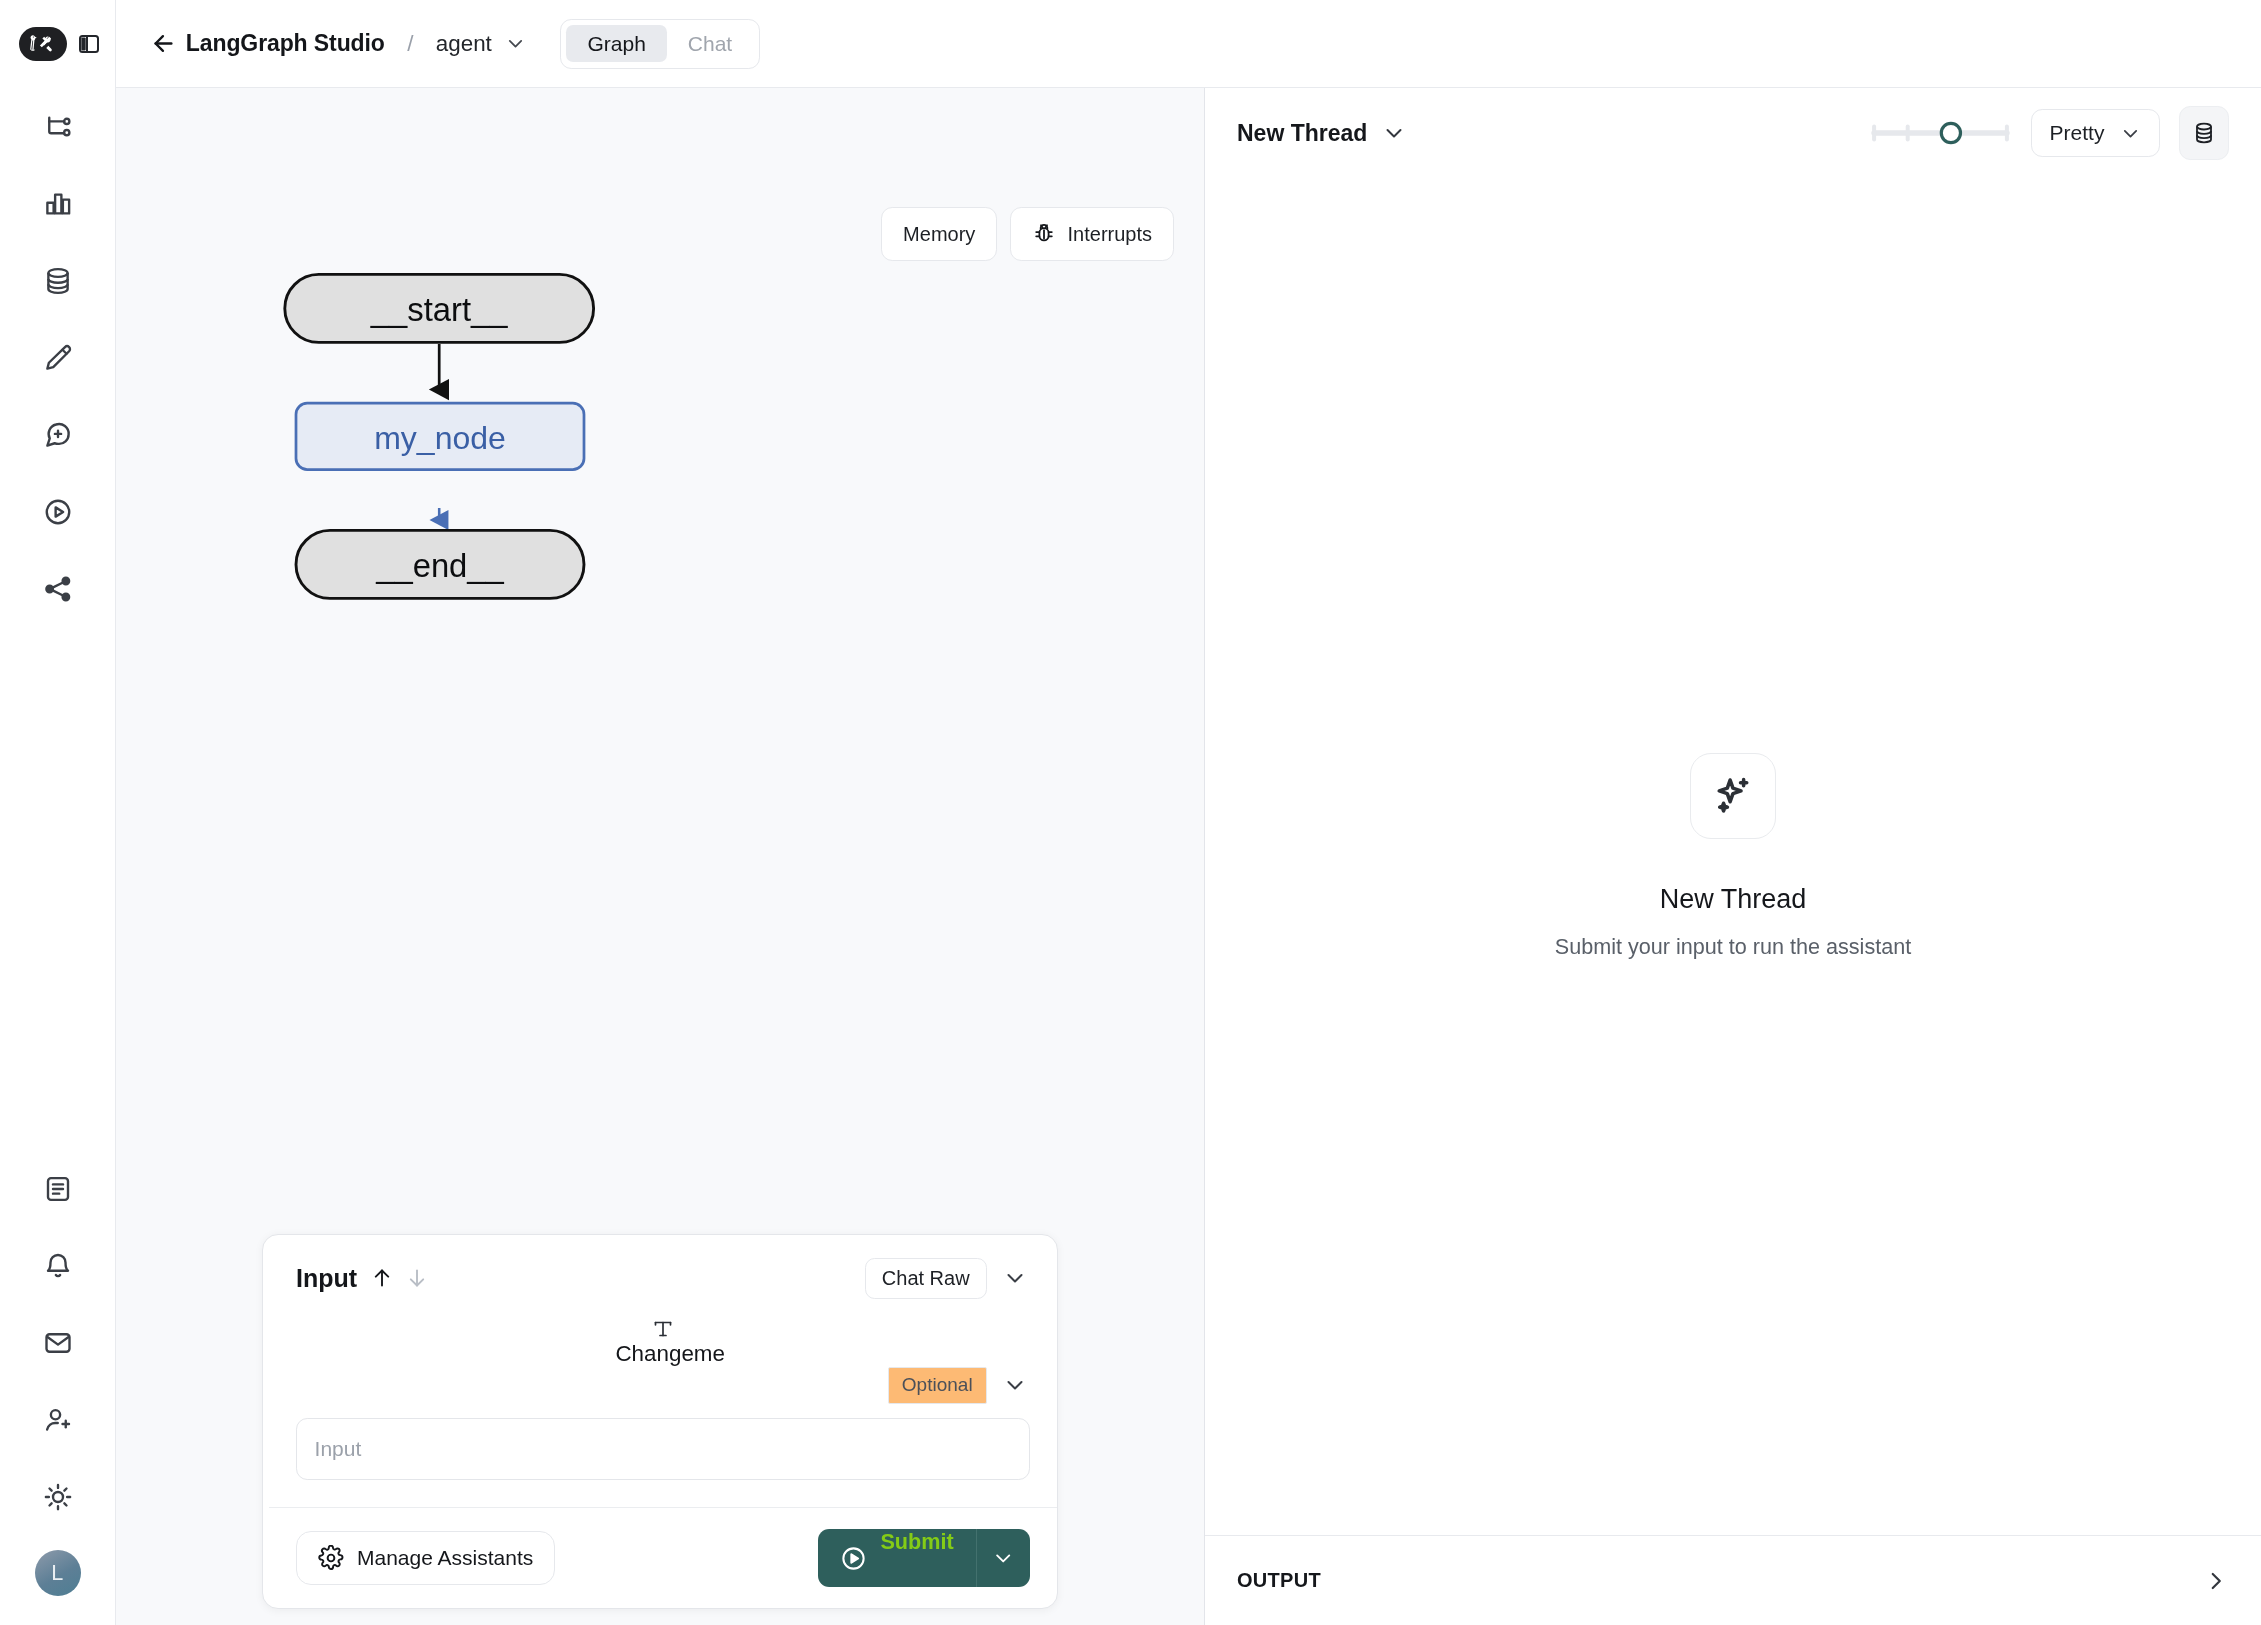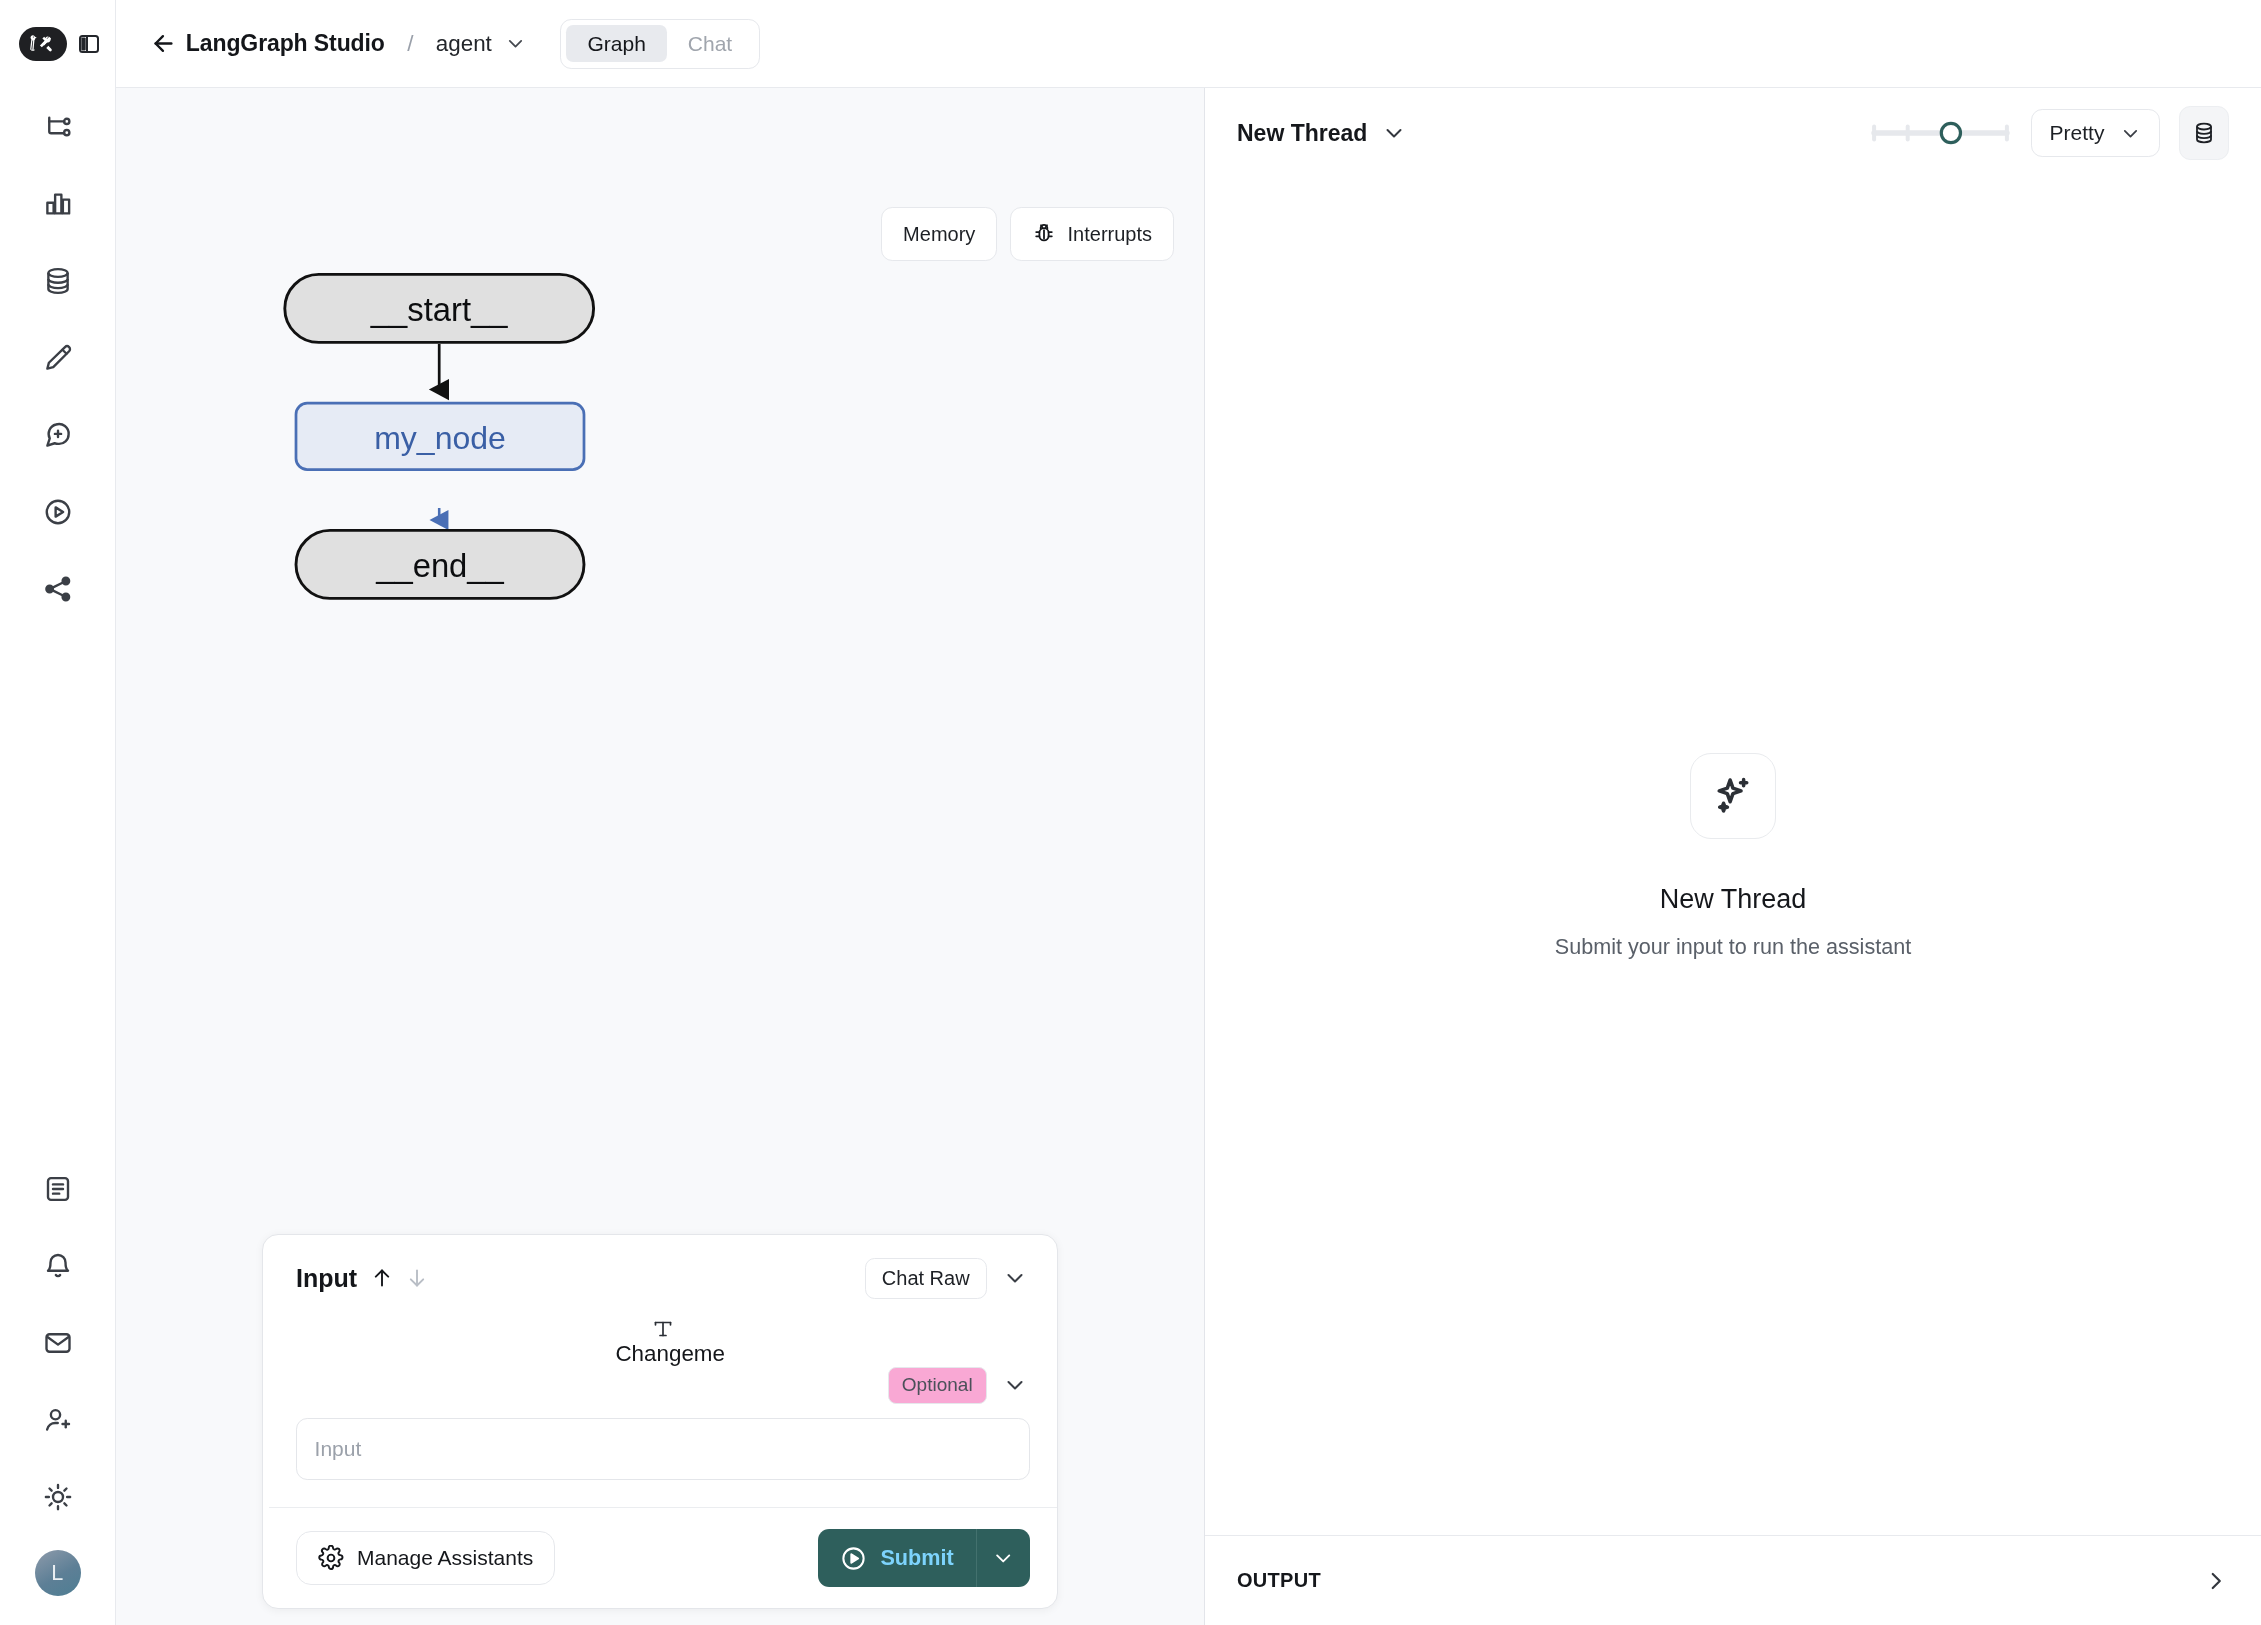--- a/index.html
+++ b/index.html
@@ -120,21 +120,21 @@
   .pill-btn {
     border: 1.6px solid #e6e8ec; background: #fff; border-radius: 9.6px;
     font-size: 20px; color: #1d2025; padding: 7.2px 16px; cursor: pointer; line-height: 1.25;
   }
   .chev-btn { color: #3a3e45; display:flex; align-items:center; cursor:pointer; padding: 3.2px; }
   .ic-field-row {
     display: flex; align-items: center; padding: 13px 27px 0 27px; flex-direction: column;
   }
   .ic-field-label { font-size: 22.4px; color: #14161a; margin-left: 14.4px; }
   .badge-opt {
-    border: 1.6px solid #e6e8ec; background: #f9a8d4; border-radius: 8px;
+    border: 1.6px solid #e6e8ec; background: #fdba74; border-radius: 2px;
     font-size: 19px; color: #4b5059; padding: 5.6px 13px; line-height: 1.25;
   }
   .ic-input-wrap { padding: 14.4px 27px 27px 27px; }
   .ic-input {
     width: 100%; height: 62px;
     border: 1.6px solid #e4e6ea; border-radius: 11.2px;
     padding: 0 17.6px; font-size: 21px; color: #15171b;
     font-family: "Liberation Sans", sans-serif; outline: none; background:#fff;
   }
   .ic-input::placeholder { color: #9ba1aa; }
@@ -142,23 +142,23 @@
     border-top: 1.6px solid #ebedf0;
     padding: 21px 27px; display: flex; align-items: center;
   }
   .ghost-btn {
     border: 1.6px solid #e6e8ec; background: #fff; border-radius: 15px;
     height: 54px; padding: 0 21px; font-size: 21px; color: #15171b;
     display: flex; align-items: center; gap: 13px; cursor: pointer;
   }
   .submit-group { margin-left: auto; display: flex; align-items: stretch; border-radius: 11.2px; overflow: hidden; }
   .submit-btn {
-    background: #2e5f5c; color: #7dd3fc; border: none; height: 58px;
+    background: #2e5f5c; color: #84cc16; border: none; height: 58px;
     padding: 0 22.4px; font-size: 21.6px; font-weight: 700;
-    display: flex; align-items: center; gap: 13px; cursor: pointer;
+    display: flex; gap: 13px; cursor: pointer;
     font-family: "Liberation Sans", sans-serif;
   }
   .submit-caret {
     background: #2e5f5c; color: #fff; width: 54px; height: 58px;
     display: flex; align-items: center; justify-content: center; cursor: pointer;
     border-left: 1.6px solid #43716e;
   }
 
   
   .right-pane { flex: 1; display: flex; flex-direction: column; background: #fff; min-width: 0; }

